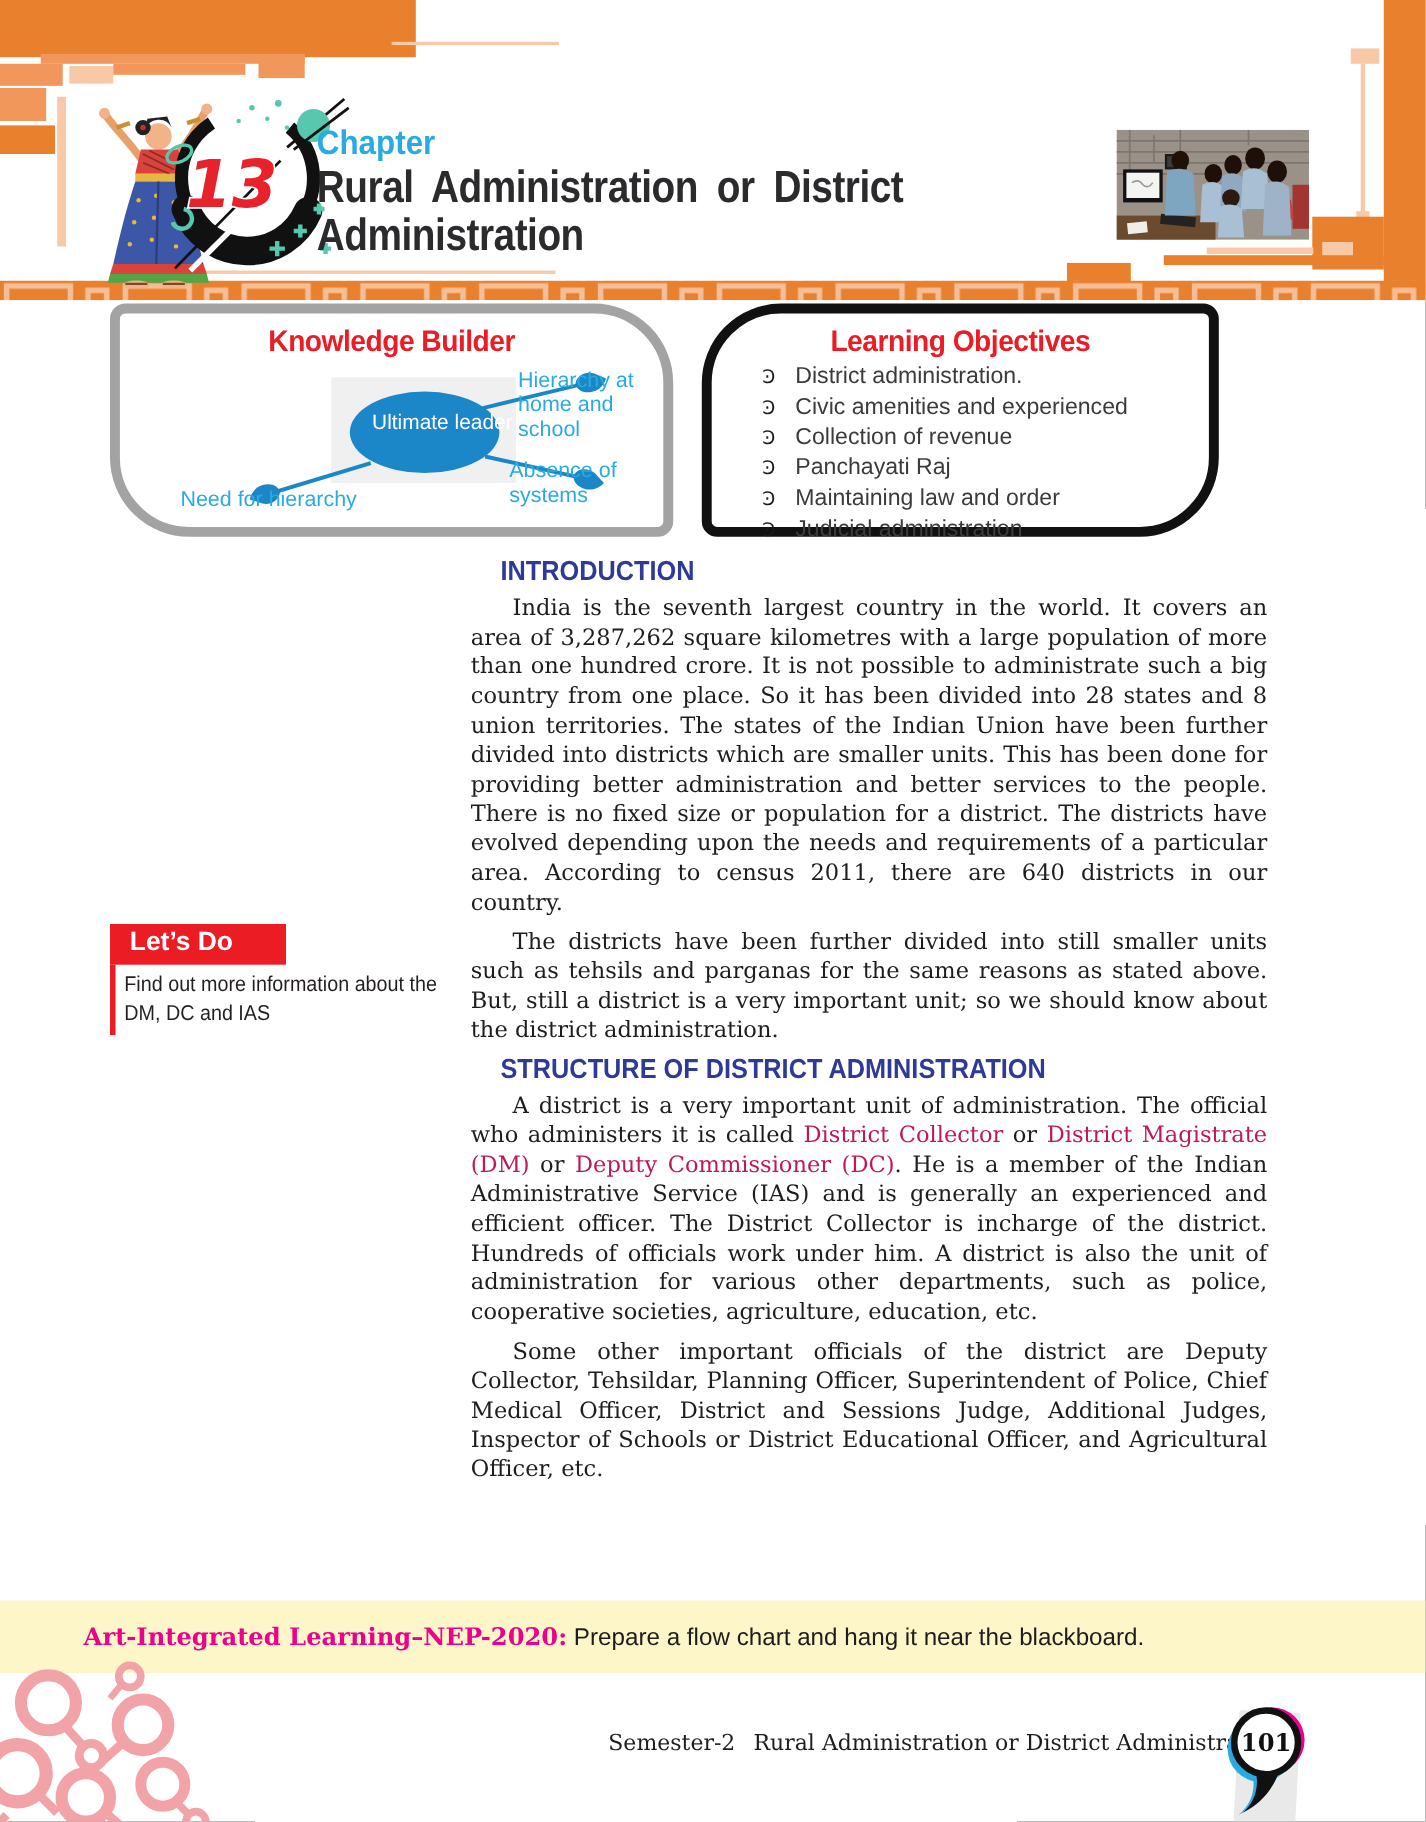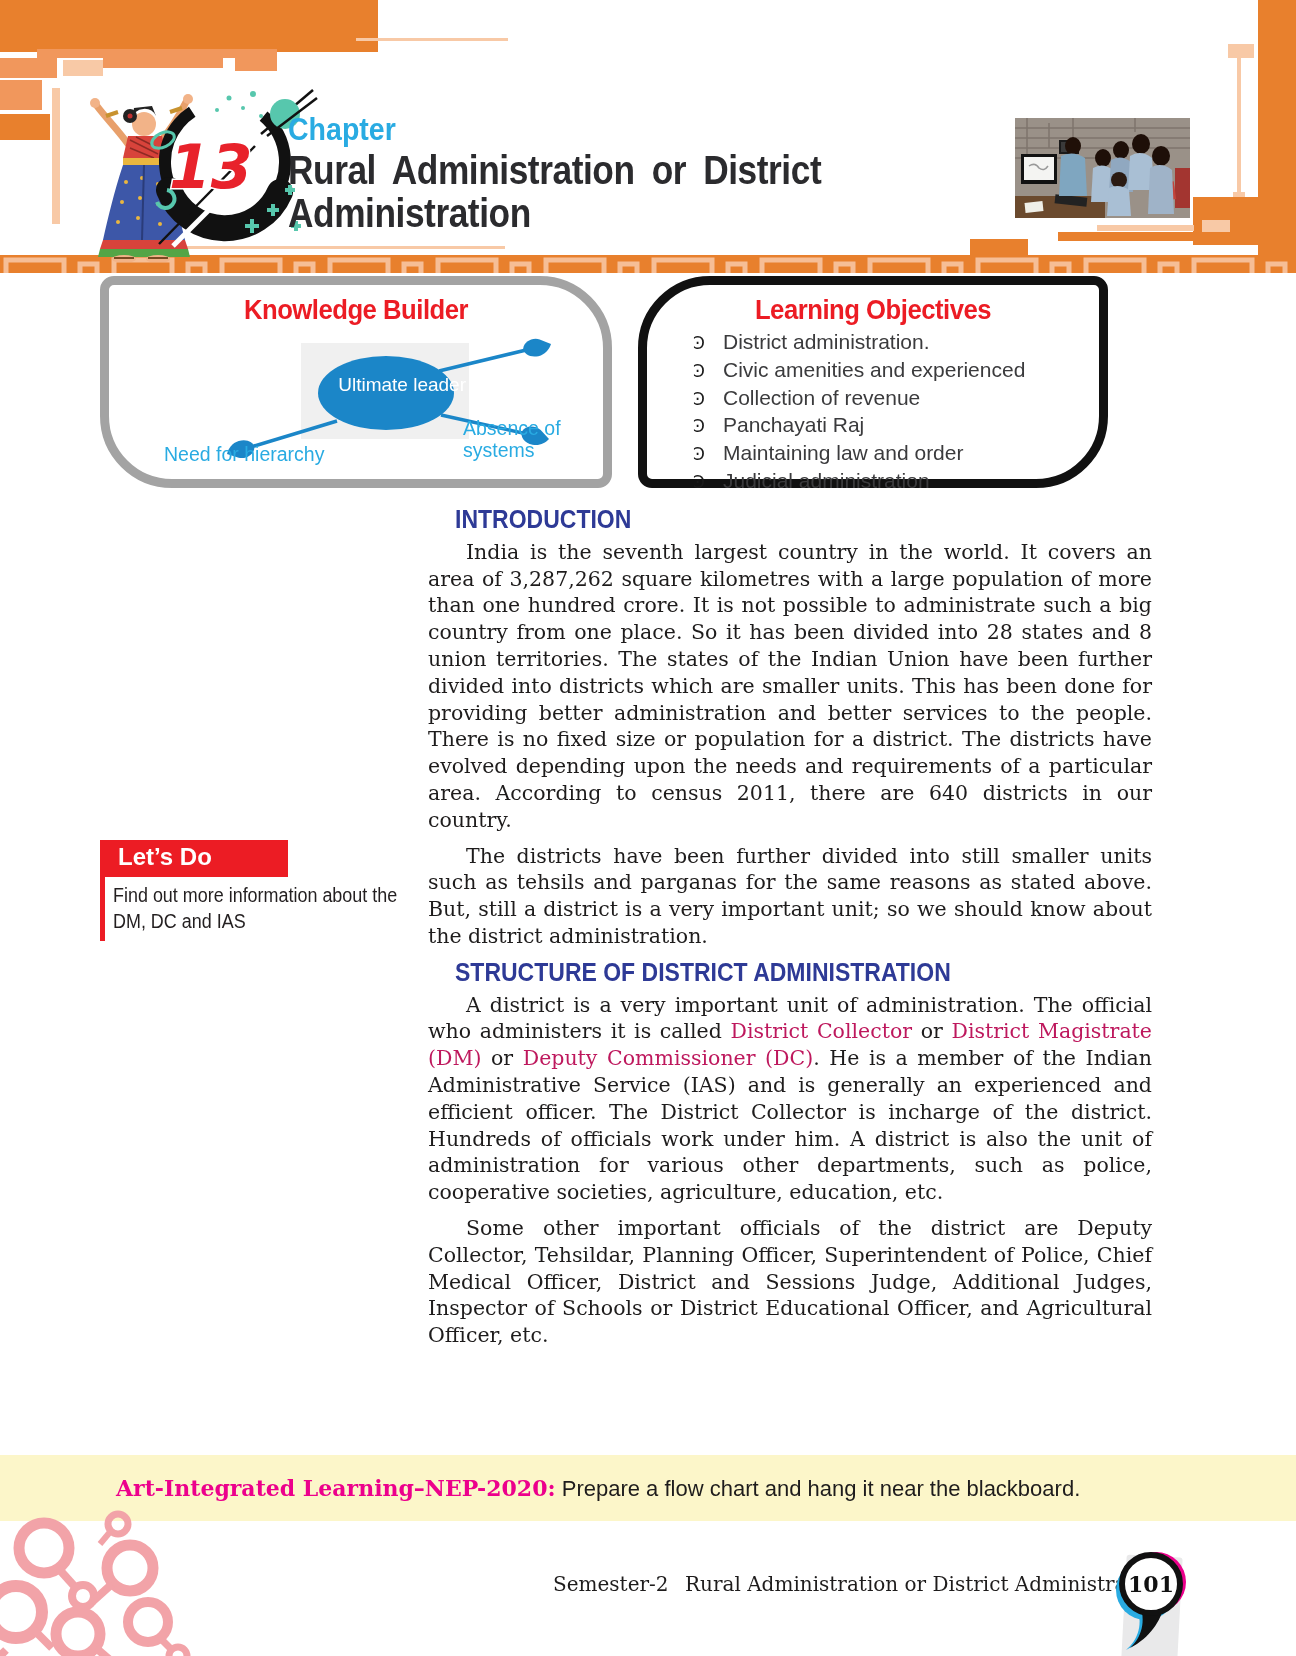--- a/index.html
+++ b/index.html
@@ -29,28 +29,28 @@
   .lo-bullet{font-family:"DejaVu Sans",sans-serif;font-size:17px;color:#1a1a1a;width:30px;flex:none;}
   
   .main-col{left:428px;top:500px;width:724px;color:#1E1C1C;
             font-family:"DejaVu Serif","Liberation Serif",serif;font-size:20.5px;
             line-height:26.8px;text-align:justify;}
   .sec-head{color:#2E3A96;font-family:"Liberation Sans",sans-serif;font-size:25px;font-weight:800;
             margin:6px 0 6px 27px;transform:scaleX(.92);transform-origin:0 0;letter-spacing:0;}
   .para{margin:0 0 9px 0;text-indent:38px;}
   .hl{color:#be185d;}
   
-  .letsdo-tab{left:100px;top:840px;width:188px;height:37px;background:#EC1C24;}
+  .letsdo-tab{left:100px;top:840px;width:160px;height:37px;background:#EC1C24;}
   .letsdo-tab span{display:block;color:#fff;font-size:24px;font-weight:800;padding:3px 0 0 18px;}
   .letsdo-line{left:100px;top:877px;width:5px;height:64px;background:#EC1C24;}
   .letsdo-text{left:113px;top:882px;width:312px;color:#231F20;font-size:19.5px;line-height:26px;
                transform:scaleX(.92);transform-origin:0 0;font-weight:500;}
   
   .ail-bar{left:0;top:1455px;width:1296px;height:66px;background:#FCF6C9;display:flex;align-items:center;}
-  .ail-inner{padding-left:116px;font-size:22px;}
+  .ail-inner{padding-left:76px;font-size:22px;}
   .ail-label{color:#EC008C;font-weight:bold;font-family:"DejaVu Serif","Liberation Serif",serif;}
   .ail-text{color:#1E1C1C;font-family:"Liberation Sans",sans-serif;font-weight:500;}
   
   .footer-sem{left:553px;top:1572px;font-family:"DejaVu Serif","Liberation Serif",serif;
               font-size:20px;color:#1E1C1C;}
   .footer-title{left:685px;top:1572px;font-family:"DejaVu Serif","Liberation Serif",serif;
                 font-size:20px;color:#1E1C1C;}
   .gray-bar{left:1124px;top:1556px;width:56px;height:104px;background:#E9E9EA;
             transform:rotate(3deg);border-radius:3px;}
 </style>
@@ -210,20 +210,21 @@
       </g>
       <g transform="translate(440,154) rotate(12)">
         <path d="M0 0 L-10 -7 C-17 -11 -26 -8 -28 -2 C-29 4 -23 9 -15 9 C-8 9 -3 5 0 0 Z" fill="#1B86C8"></path>
       </g>
       <g transform="translate(118,169) rotate(163)">
         <path d="M0 0 L-10 -7 C-17 -11 -26 -8 -28 -2 C-29 4 -23 9 -15 9 C-8 9 -3 5 0 0 Z" fill="#1B86C8"></path>
       </g>
       <ellipse cx="277" cy="108" rx="68" ry="37" fill="#1B86C8"></ellipse>
     </svg>
     <div class="kb-ellipse-label" style="left:197px;top:89px;width:160px">Ultimate leader</div>
+    <div class="kb-label" style="left:362px;top:50px;width:145px">Hierarchy at home and school</div>
     <div class="kb-label" style="left:354px;top:132px;width:120px">Absence of systems</div>
     <div class="kb-label" style="left:55px;top:158px;width:220px">Need for hierarchy</div>
   </div>
 
   <div class="abs lo-box">
     <div class="box-title">Learning Objectives</div>
     <ul class="lo-list">
       <li>
           <span class="lo-bullet">Ͽ</span>
           <span>District administration.</span>

